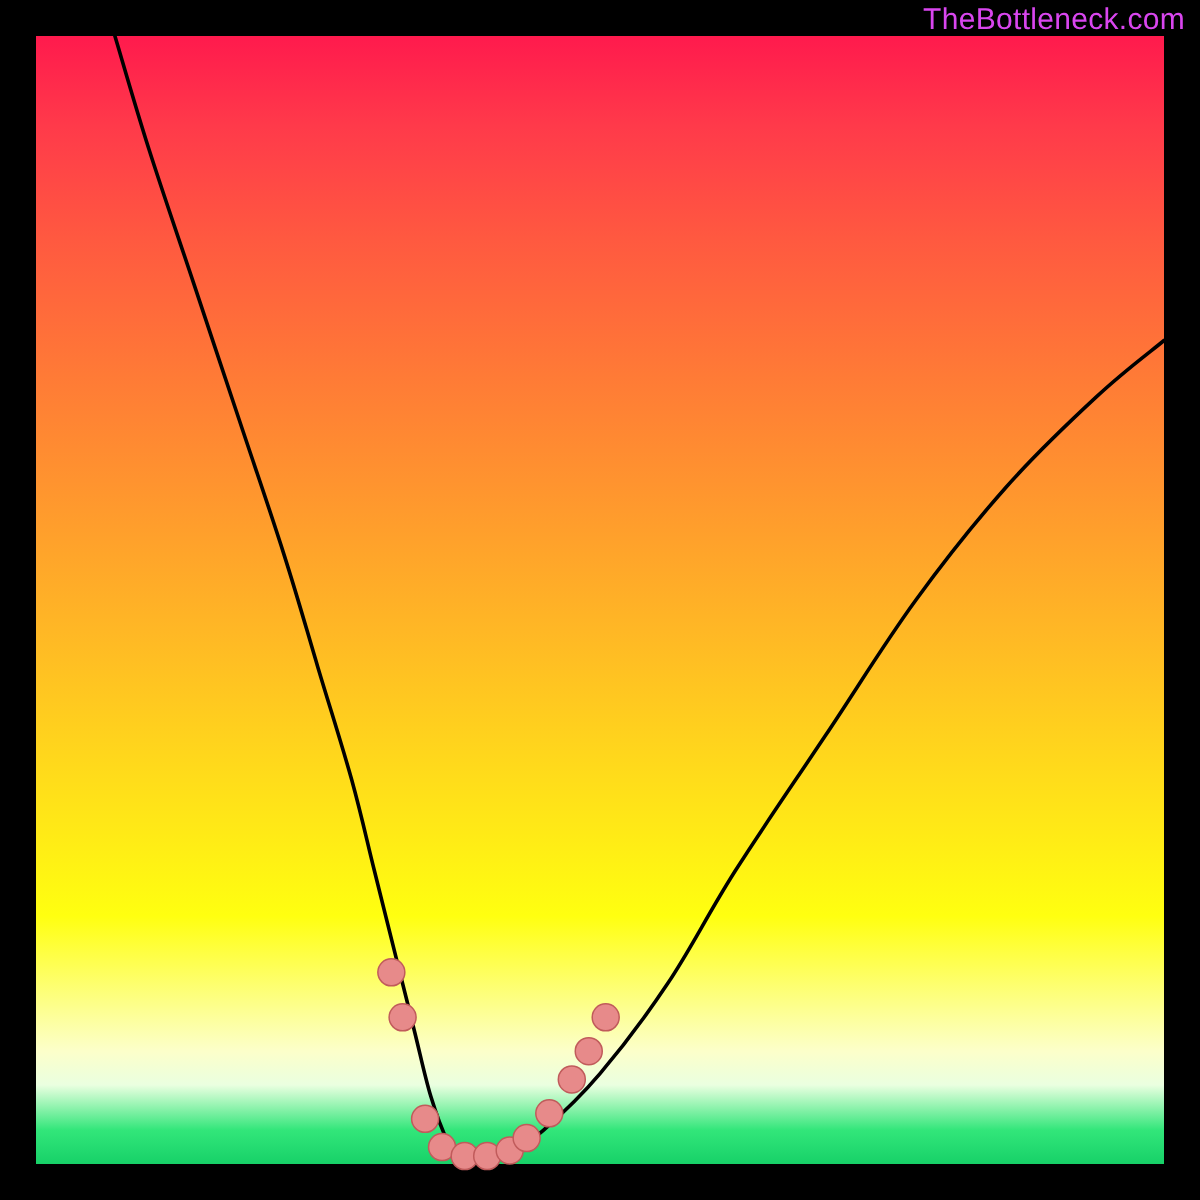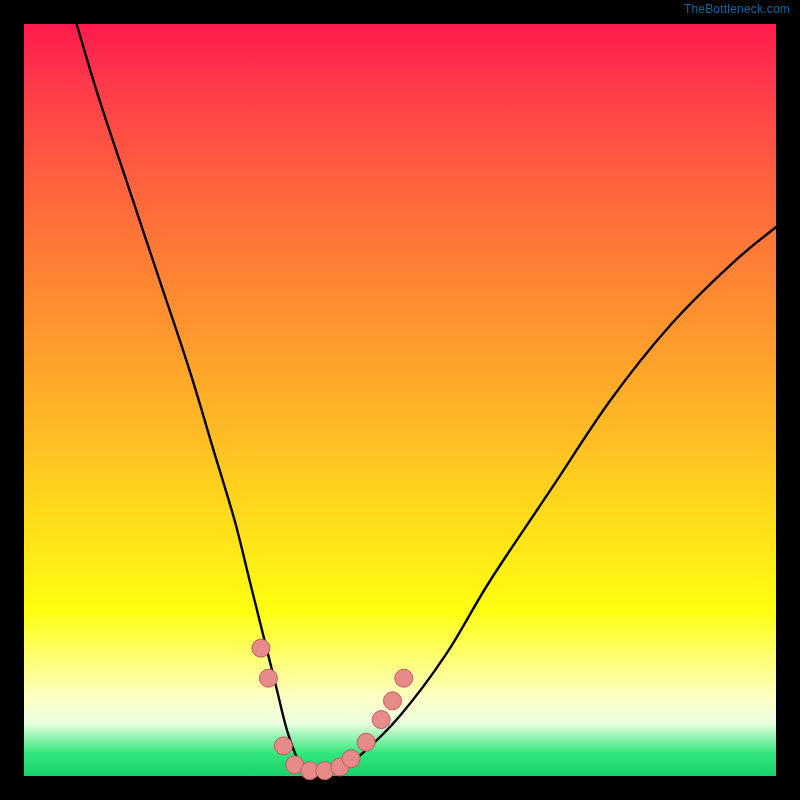--- a/index.html
+++ b/index.html
@@ -43,22 +43,22 @@
     position: absolute;
     top: 0; left: 0;
     width: 752px;
     height: 752px;
     overflow: visible;
   }
   .watermark {
     position: absolute;
     top: 2px;
     right: 10px;
-    color: #0369a1;
-    font-size: 12px;
+    color: #d946ef;
+    font-size: 20px;
     font-weight: 500;
     letter-spacing: 0.2px;
     user-select: none;
   }
 </style>
 </head>
 <body>
 
 <div class="frame">
   <div class="watermark">TheBottleneck.com</div>

